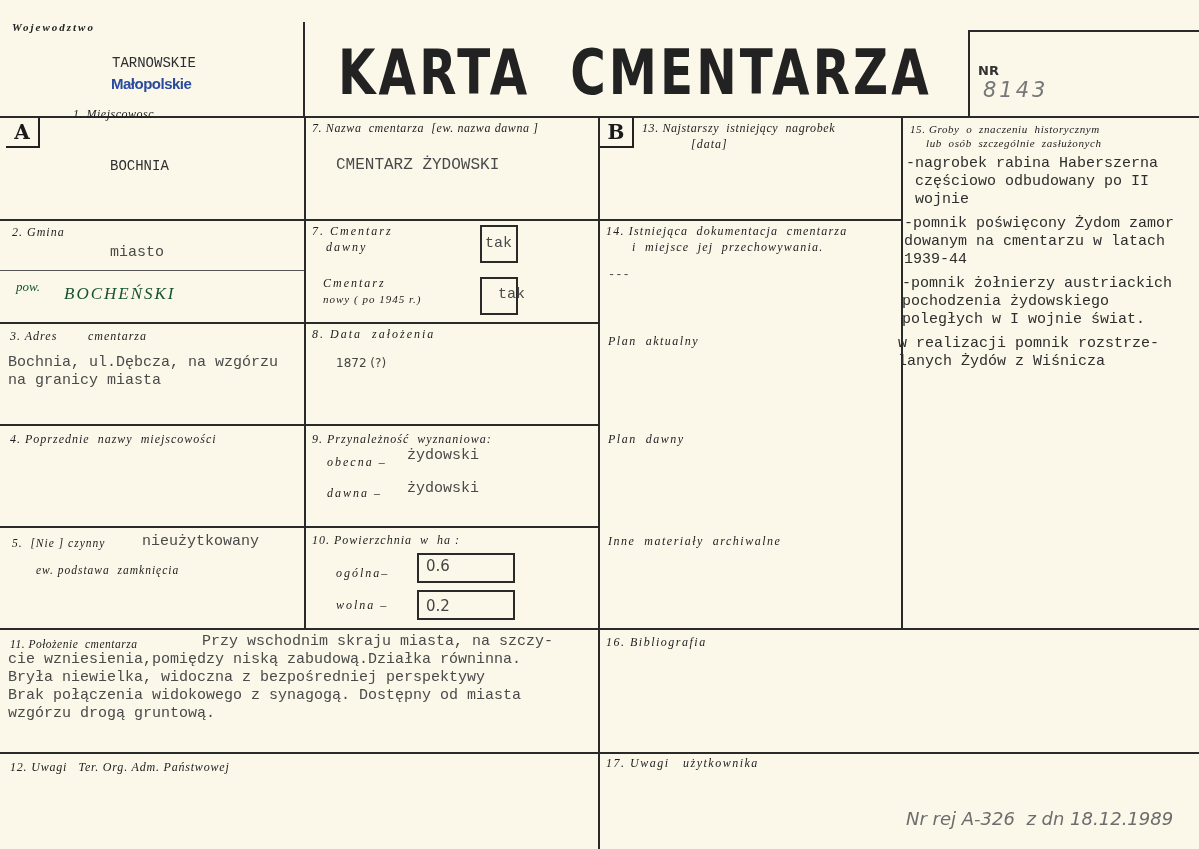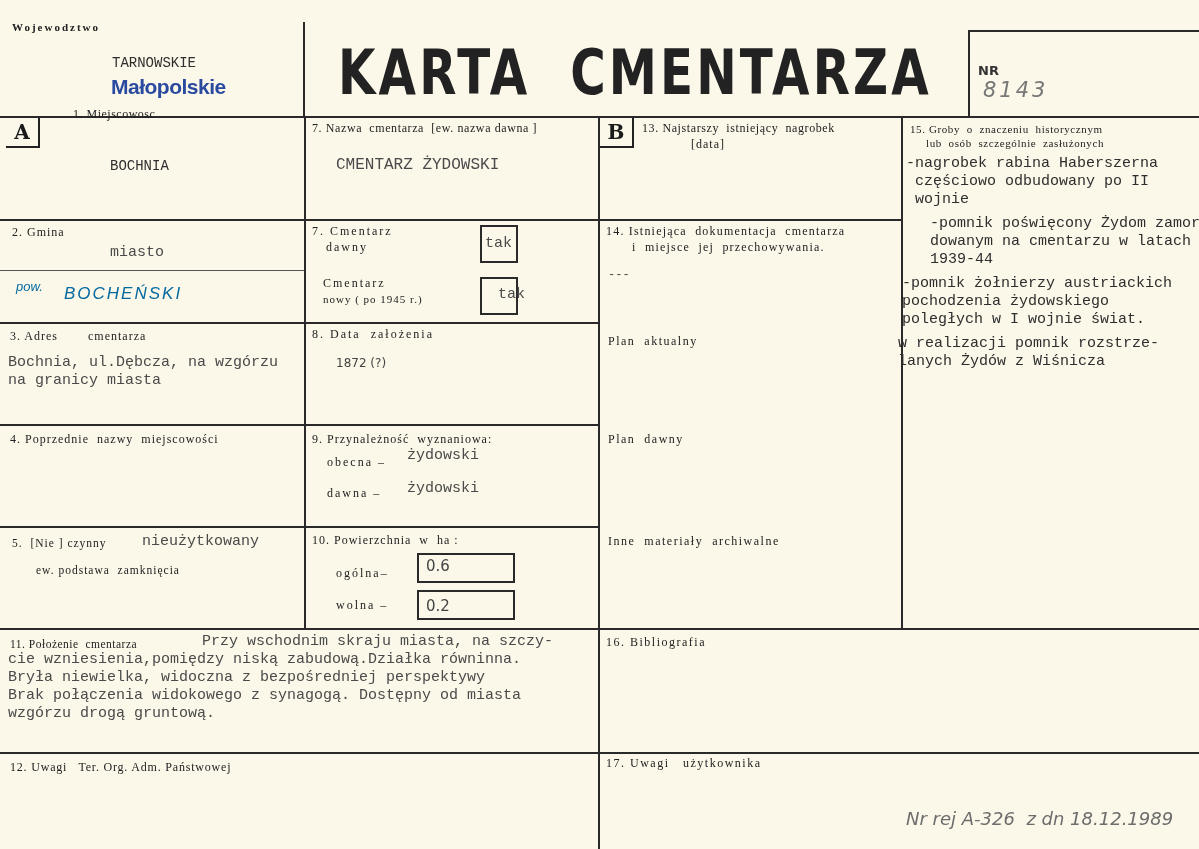--- a/index.html
+++ b/index.html
@@ -11,40 +11,41 @@
     color: #1c1c1c;
   }
   .abs { position: absolute; }
   .line-h { position: absolute; height: 2px; background: #2a2a2a; }
   .line-v { position: absolute; width: 2px; background: #2a2a2a; }
   .thin-h { position: absolute; height: 1px; background: #555; }
 
   .label {
     position: absolute;
     font-family: "Liberation Serif", serif;
+    font-style: italic;
     font-size: 12px;
     letter-spacing: 1px;
     color: #222;
     white-space: nowrap;
     line-height: 15px;
   }
   .typed {
     position: absolute;
     font-family: "Liberation Mono", monospace;
     font-size: 15px;
     color: #4a4a4a;
     white-space: nowrap;
     line-height: 18px;
   }
   .typed-dark { color: #2e2e2e; }
   .hand {
     position: absolute;
-    font-family: Liberation Sans, sans-serif;
+    font-family: Liberation Serif, serif;
     font-style: italic;
-    color: #0369a1;
+    color: #14532d;
     white-space: nowrap;
   }
   .hand-grey {
     position: absolute;
     font-family: "DejaVu Sans", sans-serif;
     font-style: italic;
     color: #777;
     white-space: nowrap;
     font-weight: 300;
   }
@@ -78,21 +79,21 @@
     letter-spacing: 4px;
     color: #222;
     transform: scaleX(0.78);
     transform-origin: left center;
     white-space: nowrap;
   }
   .stamp {
     position: absolute;
     font-family: "Liberation Sans", sans-serif;
     font-weight: bold;
-    font-size: 21px;
+    font-size: 15px;
     color: #2a4aa0;
     letter-spacing: -0.5px;
   }
   .multi { white-space: pre; }
 </style>
 </head>
 <body>
 
 <div class="line-v" style="left:303px; top:22px; height:96px;"></div>
 <div class="line-h" style="left:0; top:116px; width:1199px;"></div>
@@ -192,21 +193,21 @@
 
 <div class="label" style="left:608px; top:334px; white-space:pre; letter-spacing:1.5px;">Plan  aktualny</div>
 <div class="label" style="left:608px; top:432px; white-space:pre; letter-spacing:1.5px;">Plan  dawny</div>
 <div class="label" style="left:608px; top:534px; white-space:pre; letter-spacing:1.5px;">Inne  materiały  archiwalne</div>
 
 <div class="label" style="left:910px; top:122px; font-size:11px; white-space:pre; letter-spacing:0.6px;">15. Groby  o  znaczeniu  historycznym</div>
 <div class="label" style="left:926px; top:136px; font-size:11px; white-space:pre; letter-spacing:0.6px;">lub  osób  szczególnie  zasłużonych</div>
 <div class="typed typed-dark multi" style="left:906px; top:155px;">-nagrobek rabina Haberszerna
  częściowo odbudowany po II
  wojnie</div>
-<div class="typed typed-dark multi" style="left:902px; top:215px;padding-left:28px;">-pomnik poświęcony Żydom zamor
+<div class="typed typed-dark multi" style="left:876px; top:215px;padding-left:28px;">-pomnik poświęcony Żydom zamor
 dowanym na cmentarzu w latach
 1939-44</div>
 <div class="typed typed-dark multi" style="left:902px; top:275px;">-pomnik żołnierzy austriackich
 pochodzenia żydowskiego
 poległych w I wojnie świat.</div>
 <div class="typed typed-dark multi" style="left:898px; top:335px;">w realizacji pomnik rozstrze-
 lanych Żydów z Wiśnicza</div>
 
 <div class="label" style="left:606px; top:635px; letter-spacing:1.5px;">16. Bibliografia</div>
 

